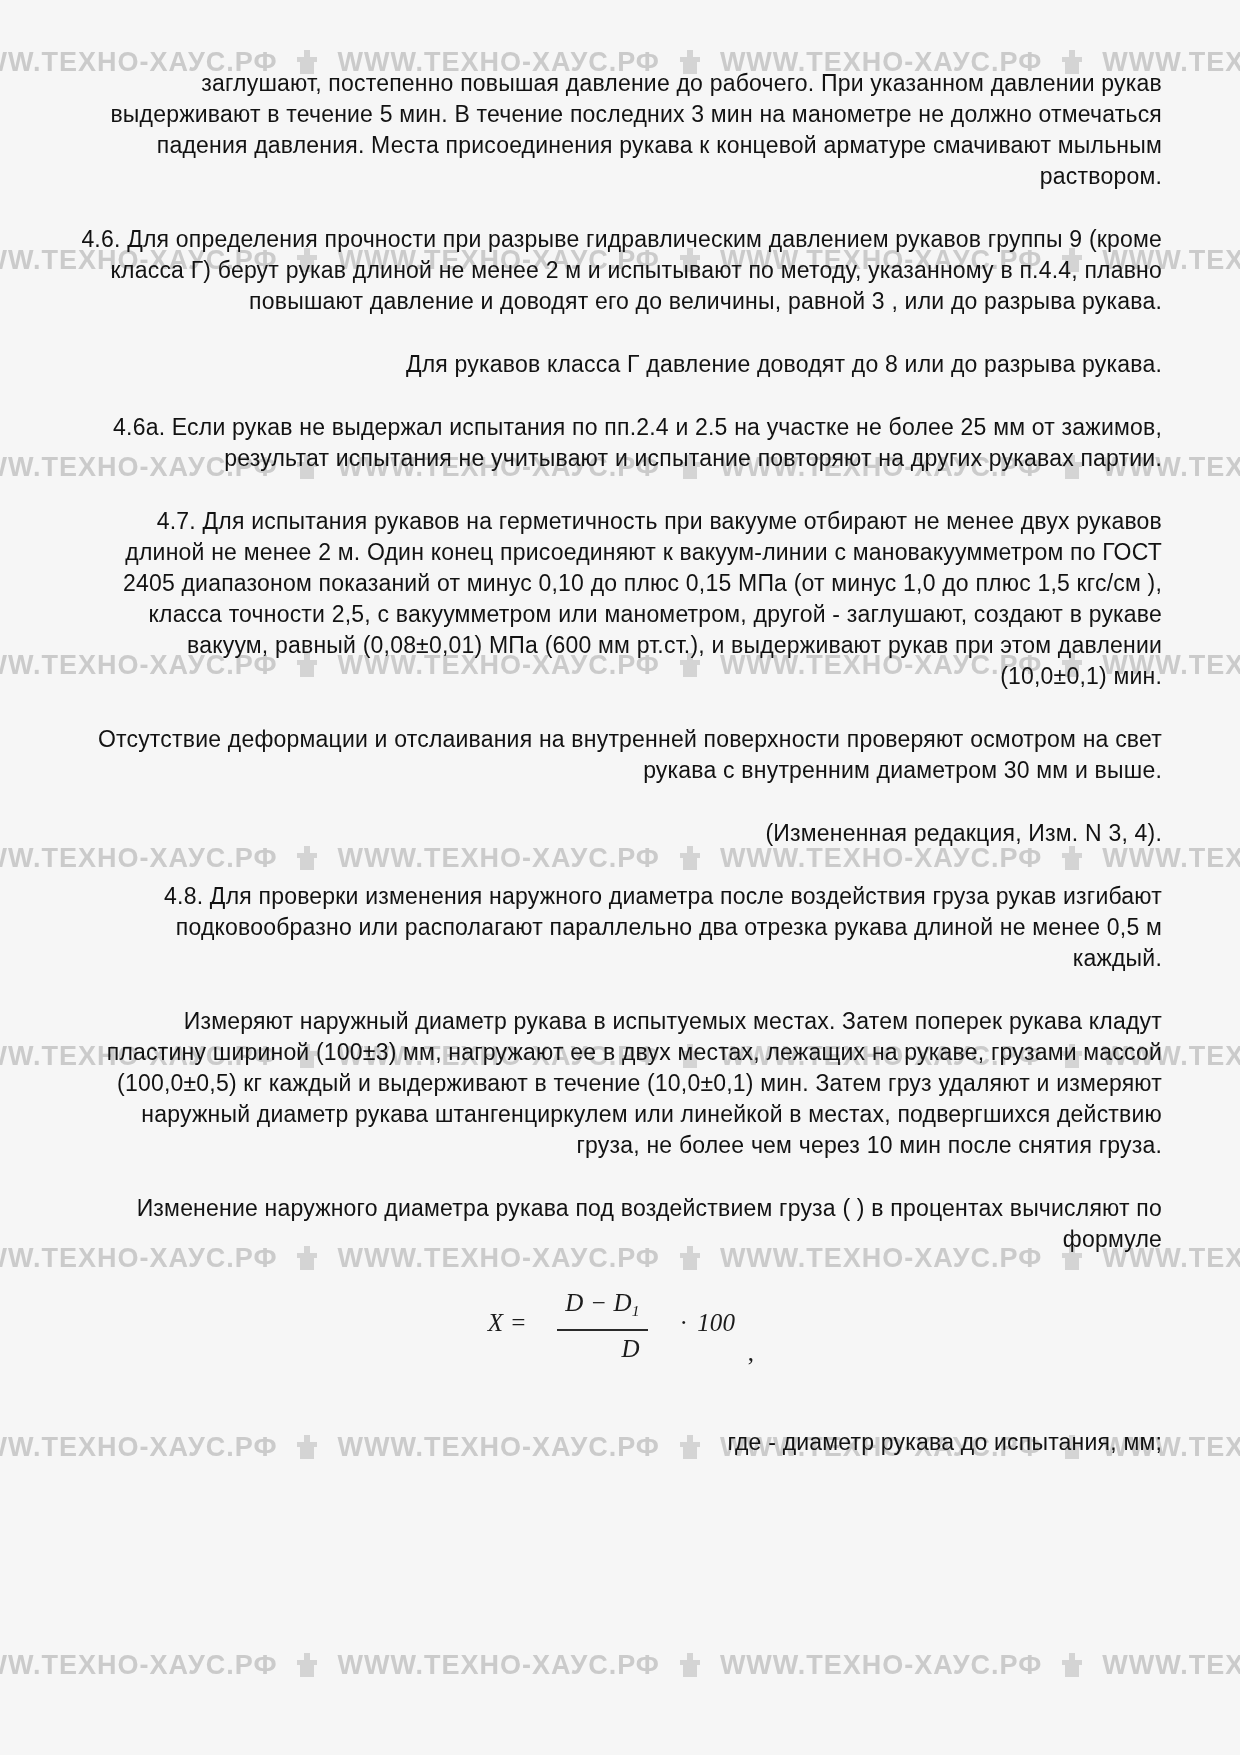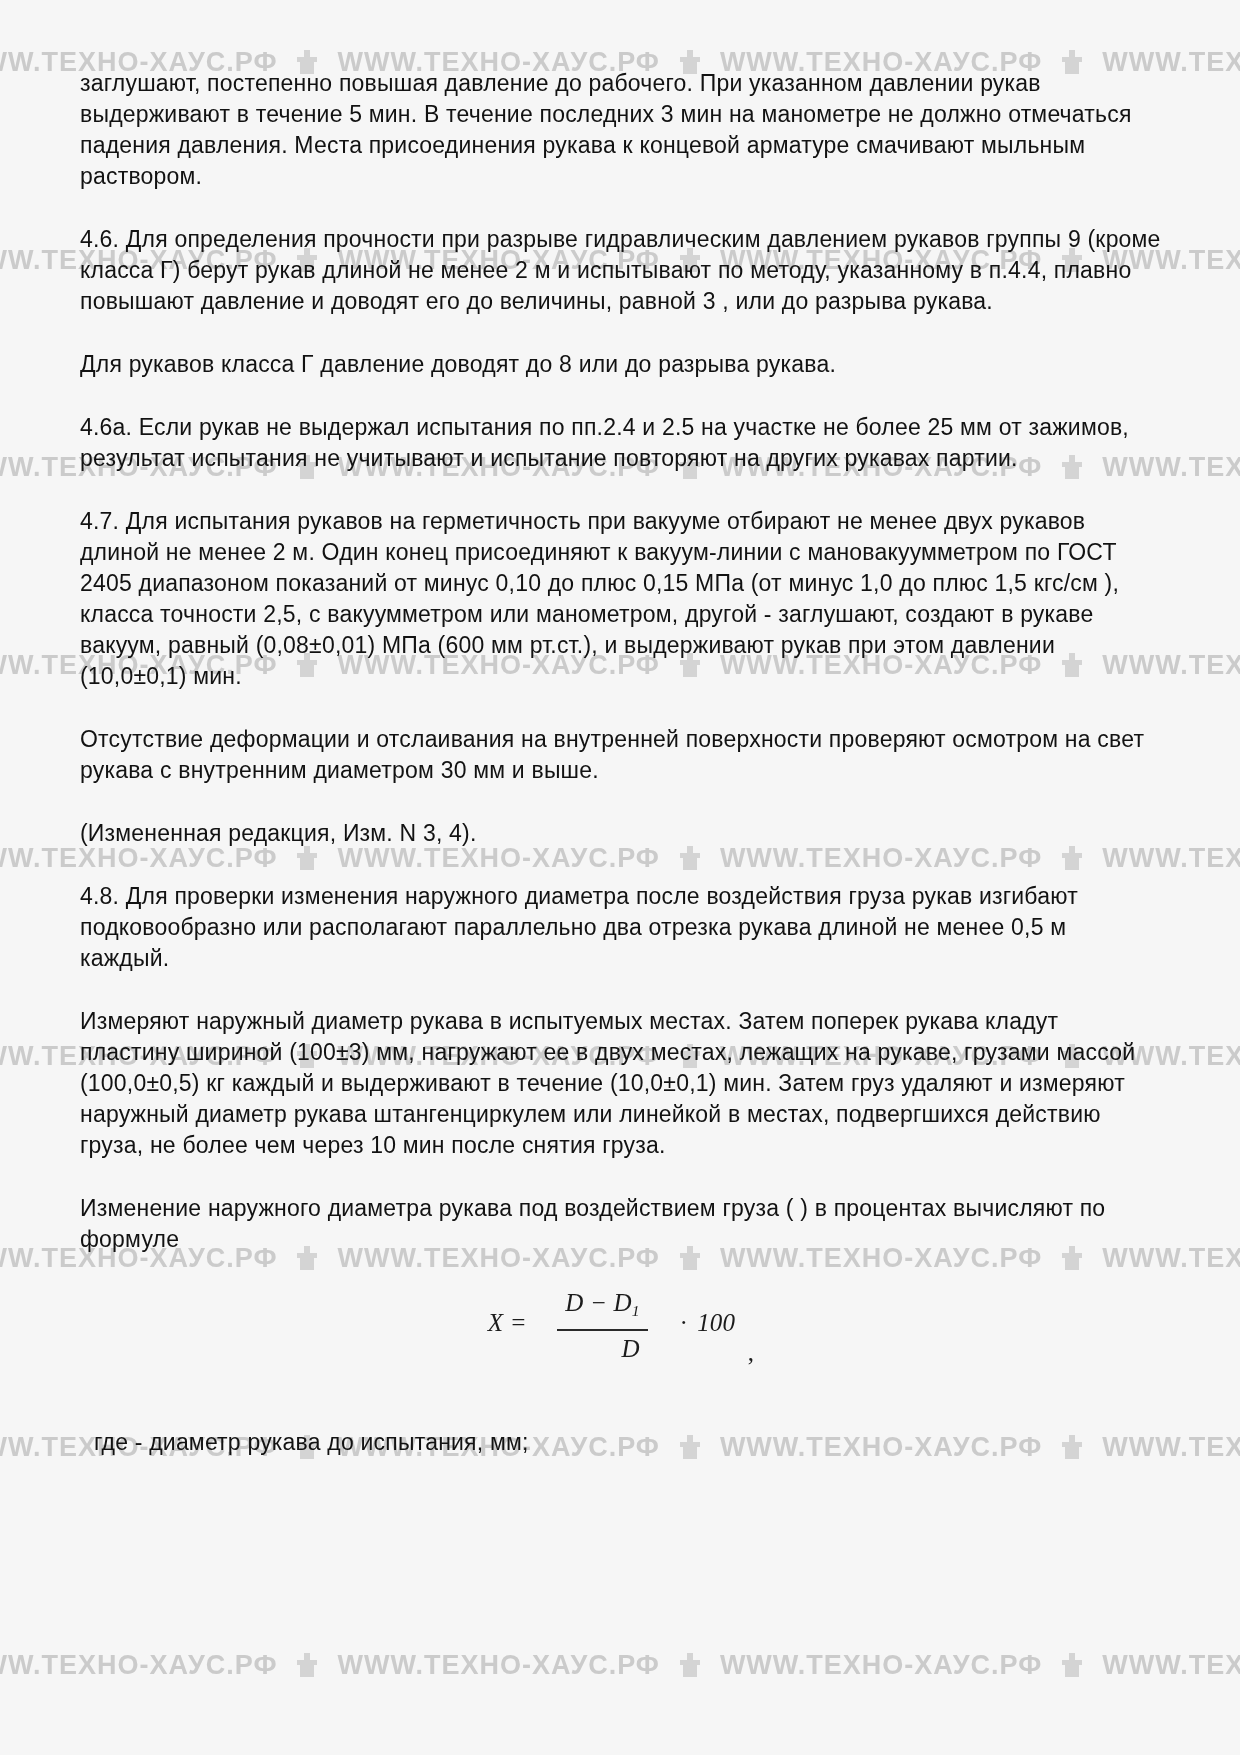--- a/index.html
+++ b/index.html
@@ -39,21 +39,21 @@
   .content{
     position:absolute;
     top:68px;left:80px;
     width:1082px;
     z-index:2;
     color:#121212;
     font-size:23px;
     line-height:31px;
     letter-spacing:.2px;
   }
-  .para{margin:0 0 32px 0;padding:0;}
+  .para{margin:0 0 32px 0;padding:0;text-align:right;}
   
   .formula-block{
     margin:0 0 0 0;
     height:72px;
     text-align:center;
     font-family:"Liberation Serif",serif;
     font-style:italic;
     font-size:25px;
     color:#1c1c1c;
   }

